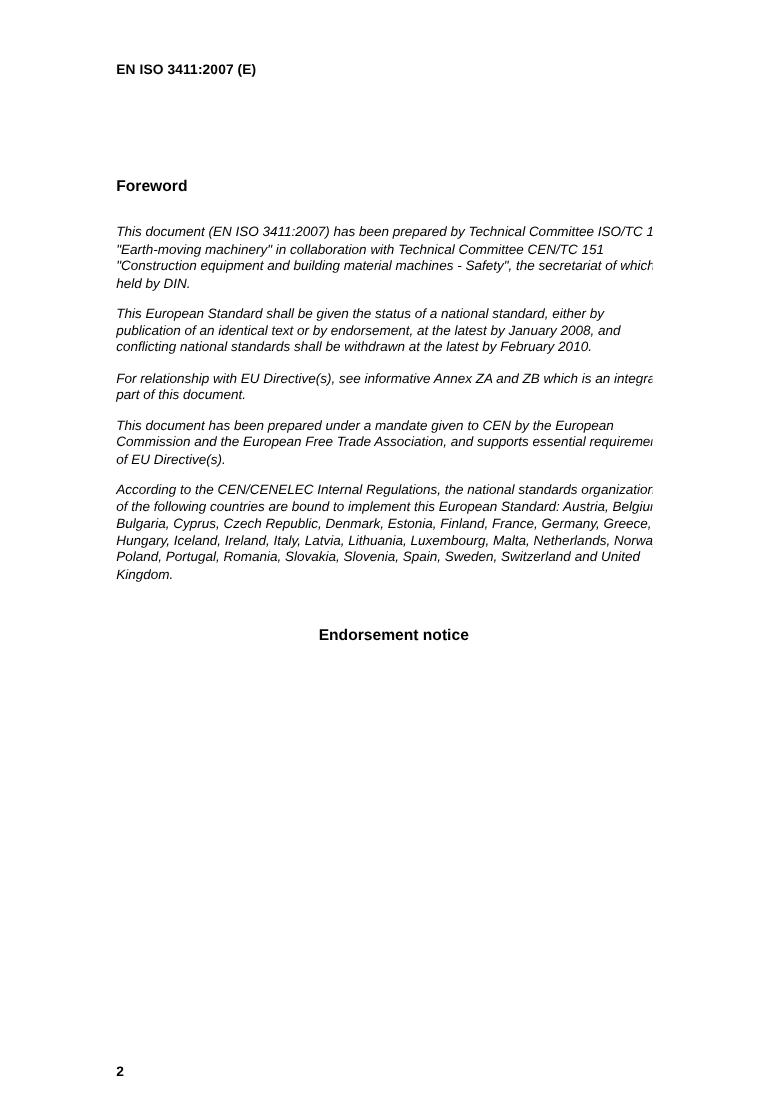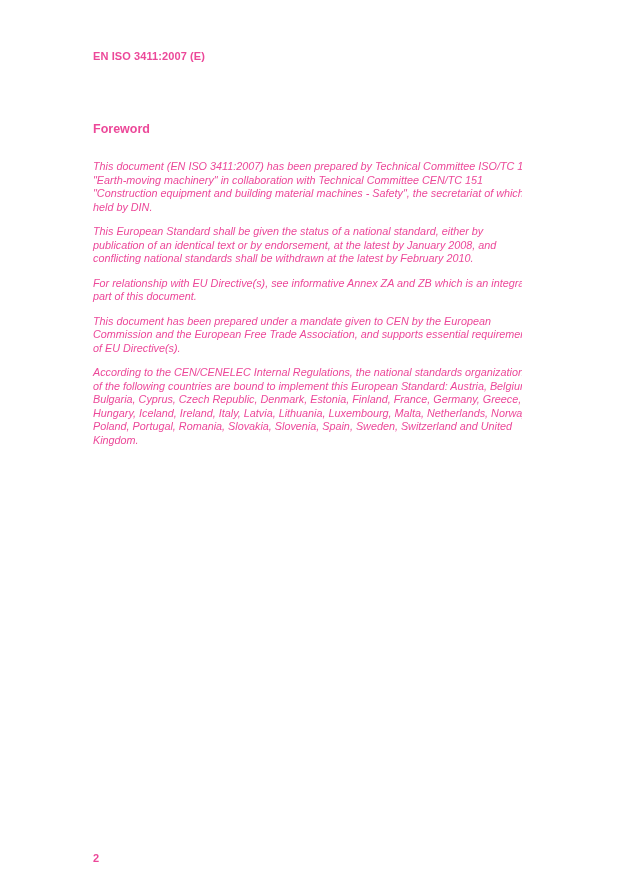--- a/index.html
+++ b/index.html
@@ -5,34 +5,34 @@
   * { margin: 0; padding: 0; box-sizing: border-box; }
   html, body {
     background: #ffffff;
     font-family: "Liberation Sans", "DejaVu Sans", sans-serif;
   }
   .page {
     position: relative;
     width: 522px;
     height: 877px;
     background: #ffffff;
-    color: #ec4899;
+    color: #000000;
     overflow: hidden;
   }
   .doc-header {
     position: absolute;
     top: 50px;
     left: 93px;
     font-size: 11px;
     font-weight: bold;
     letter-spacing: 0.1px;
   }
   .content {
     position: absolute;
-    top: 122px;
+    top: 142px;
     left: 93px;
     width: 444px;
   }
   .section-title {
     font-size: 12.5px;
     font-weight: bold;
     margin-bottom: 24px;
   }
   .para {
     font-size: 10.8px;
@@ -71,19 +71,20 @@
 
     <p class="para">This European Standard shall be given the status of a national standard, either by publication of an identical text or by endorsement, at the latest by January 2008, and conflicting national standards shall be withdrawn at the latest by February 2010.</p>
 
 
     <p class="para">For relationship with EU Directive(s), see informative Annex ZA and ZB which is an integral part of this document.</p>
 
     <p class="para">This document has been prepared under a mandate given to CEN by the European Commission and the European Free Trade Association, and supports essential requirements of EU Directive(s).</p>
 
     <p class="para">According to the CEN/CENELEC Internal Regulations, the national standards organizations of the following countries are bound to implement this European Standard: Austria, Belgium, Bulgaria, Cyprus, Czech Republic, Denmark, Estonia, Finland, France, Germany, Greece, Hungary, Iceland, Ireland, Italy, Latvia, Lithuania, Luxembourg, Malta, Netherlands, Norway, Poland, Portugal, Romania, Slovakia, Slovenia, Spain, Sweden, Switzerland and United Kingdom.</p>
 
+    <h2 class="endorsement-title">Endorsement notice</h2>
 
 
   </div>
 
   <div class="page-number">2</div>
 
 </div>
 
 </body></html>

